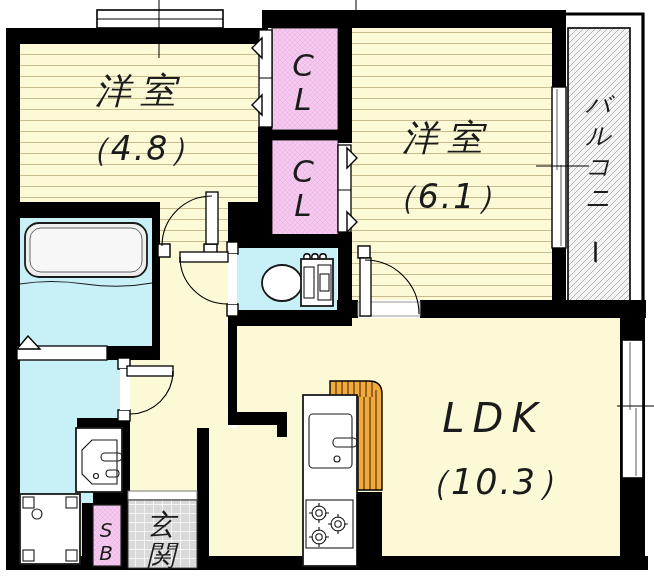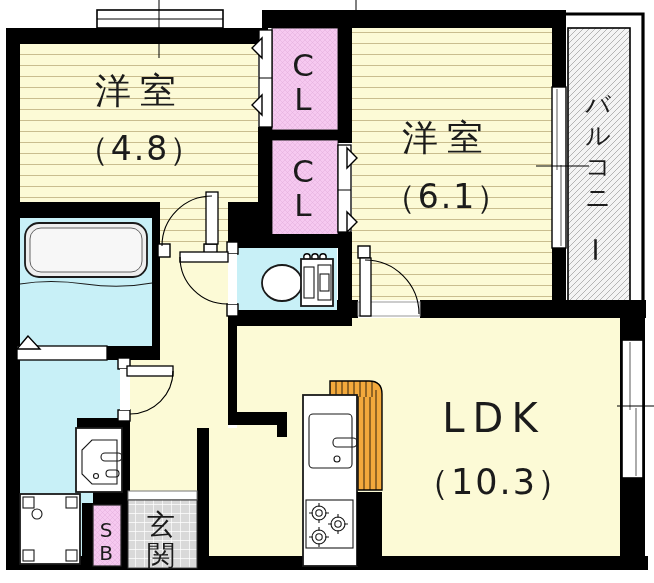--- a/index.html
+++ b/index.html
@@ -1,17 +1,17 @@
 <!DOCTYPE html>
 <html><head>
 <meta charset="utf-8">
 <style>
   html,body{margin:0;padding:0;background:#ffffff;}
   .stage{position:relative;width:654px;height:583px;background:#fff;overflow:hidden;
-         font-family:"DejaVu Sans",sans-serif;}
+         font-family:"DejaVu Sans",sans-serif;font-style:italic;}
   svg{display:block}
   .lbl{fill:#1b1b1b;text-anchor:middle;font-family:"DejaVu Sans",sans-serif;}
   .room-name{font-size:36px;letter-spacing:9px;}
   .room-size{font-size:33px;letter-spacing:2px;}
   .ldk-name{font-size:40px;letter-spacing:8px;}
   .ldk-size{font-size:35px;letter-spacing:2px;}
   .cl-label{font-size:31px;}
   .balcony-label{font-size:25px;}
   .genkan-label{font-size:28px;}
   .sb-label{font-size:20px;}

